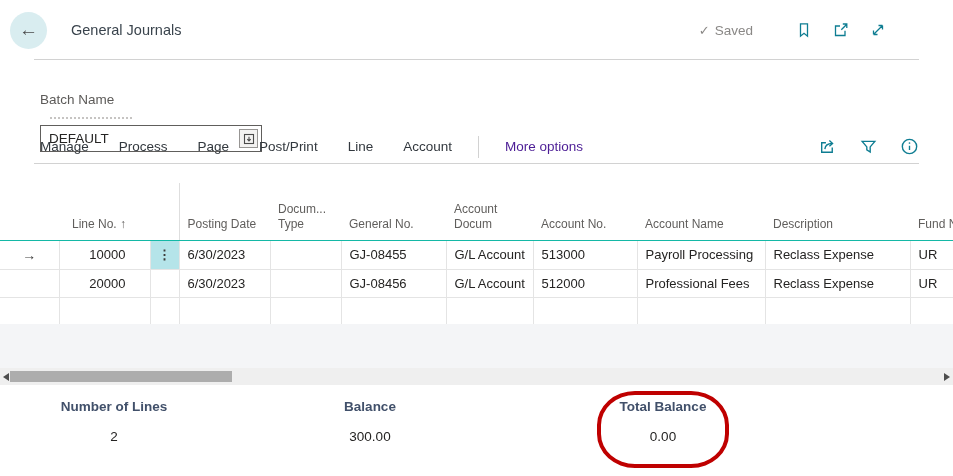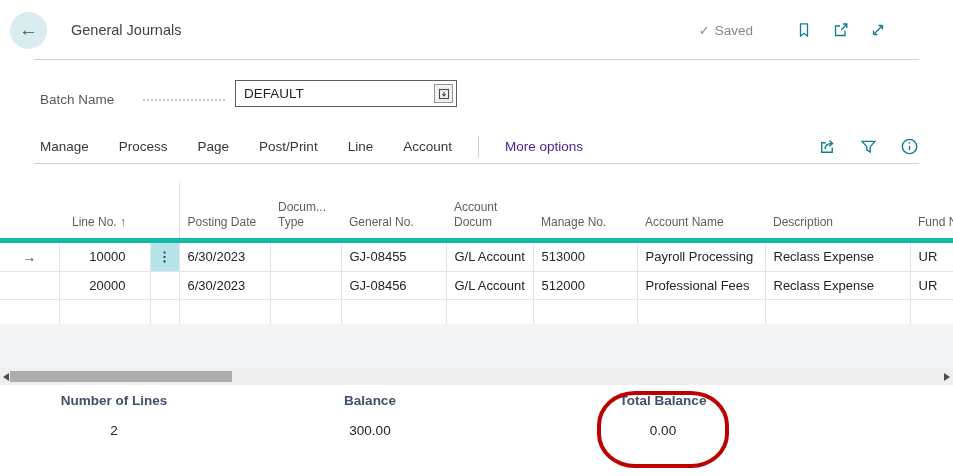--- a/index.html
+++ b/index.html
@@ -23,21 +23,21 @@
   .saved .check { font-size:13px; color:#8a8886; }
   .tb-icons { display:flex; align-items:center; gap:19px; }
   .icon-btn { background:none; border:none; padding:0; cursor:pointer; color:#0e7d92;
     display:flex; align-items:center; }
   .icon-btn svg { display:block; }
   .hr-line { position:absolute; left:34px; right:34px; border-top:1px solid #d2d2d2; }
   .hr-title { top:59px; }
   .hr-menu  { top:163px; }
 
   
-  .batch-row { position:absolute; top:80px; left:40px; display:flex; align-items:flex-end; }
+  .batch-row { position:absolute; top:92px; left:40px; display:flex; align-items:flex-start;flex-direction:column; }
   .batch-label { font-size:13.5px; color:#5c5a58; width:93px; }
   .leader { width:82px; height:12px; border-bottom:2px dotted #c6c4c2; margin:0 10px 6px 10px; }
   .batch-input-wrap { width:222px; height:27px; border:1px solid #605e5c; background:#fff;
     display:flex; align-items:center; }
   .batch-input { border:none; outline:none; flex:1; min-width:0; padding:0 8px;
     font-family:inherit; font-size:13.5px; color:#252423; background:transparent; }
   .assist-btn { width:19px; height:19px; margin-right:3px; border:1px solid #979593;
     background:#f3f2f1; display:flex; align-items:center; justify-content:center;
     cursor:pointer; color:#4a4a4a; padding:0; }
 
@@ -54,21 +54,21 @@
   .grid-wrap { position:absolute; top:183px; left:0; width:953px; height:141px; overflow:hidden; }
   table.journal { border-collapse:collapse; table-layout:fixed; width:980px; font-size:13px; }
   col.c-selector { width:59px; }  col.c-lineno { width:91px; }
   col.c-rowmenu { width:29px; }   col.c-postdate { width:91px; }
   col.c-doctype { width:71px; }   col.c-docno { width:105px; }
   col.c-acctype { width:87px; }   col.c-accno { width:104px; }
   col.c-accname { width:128px; }  col.c-desc { width:145px; }
   col.c-fund { width:70px; }
   thead th { height:57px; vertical-align:bottom; text-align:left; font-weight:400;
     font-size:12px; color:#605e5c; padding:0 10px 8px 8px; line-height:1.25;
-    border-bottom:5px solid #14b8a6; cursor:pointer; }
+    border-bottom:1px solid #14b8a6; cursor:pointer; }
   thead th.h-lineno { text-align:right; padding-right:24px; white-space:nowrap; }
   thead th.h-rowmenu { border-right:1px solid #dedede; }
   tbody td { height:28px; border:1px solid #e4e4e4; padding:0 8px; white-space:nowrap;
     overflow:hidden; color:#252423; }
   tbody tr td:first-child { border-left:none; }
   tbody td.d-lineno { text-align:right; padding-right:24px; }
   tbody td.d-selector { text-align:center; color:#3b3a39; font-size:14px; padding:0; }
   tbody td.d-rowmenu { padding:0; text-align:center; }
   .rowmenu-btn { width:100%; height:100%; border:none; background:#b5e4e9; color:#3b3a39;
     font-size:13px; font-weight:700; cursor:pointer; line-height:28px; font-family:inherit; }
@@ -79,21 +79,21 @@
     display:flex; align-items:center; justify-content:space-between; padding:0 3px; }
   .sb-thumb { position:absolute; left:10px; top:3px; width:222px; height:11px; background:#adadad; cursor:grab; }
   .sb-arrow { width:0; height:0; border-style:solid; cursor:pointer; }
   .sb-left  { border-width:4.5px 6px 4.5px 0; border-color:transparent #4d4d4d transparent transparent; }
   .sb-right { border-width:4.5px 0 4.5px 6px; border-color:transparent transparent transparent #4d4d4d; }
 
   
   .totals { position:absolute; top:385px; left:0; width:953px; height:91px; background:#fff; }
   .stat { position:absolute; width:160px; text-align:center; }
   .stat-1 { left:34px; }  .stat-2 { left:290px; }  .stat-3 { left:583px; }
-  .stat-label { margin-top:8px; font-size:13.5px; font-weight:700; color:#41506a; }
+  .stat-label { margin-top:14px; font-size:13.5px; font-weight:700; color:#41506a; }
   .stat-value { margin-top:15px; font-size:13.5px; color:#252423; }
   .red-oval { position:absolute; left:597px; top:391px; width:132px; height:77px;
     border:4px solid #bf0000; border-radius:38px / 34px; pointer-events:none; }
 </style>
 </head>
 <body>
 
 <header class="titlebar">
   <button class="back-btn">
     <span>←</span>
@@ -191,21 +191,21 @@
     </colgroup>
     <thead>
       <tr>
         <th></th>
         <th class="h-lineno">Line No. ↑</th>
         <th class="h-rowmenu"></th>
         <th>Posting Date</th>
         <th>Docum... Type</th>
         <th>General No.</th>
         <th>Account Docum</th>
-        <th>Manage No.</th>
+        <th>Account No.</th>
         <th>Account Name</th>
         <th>Description</th>
         <th>Fund N</th>
       </tr>
     </thead>
     <tbody>
       <tr>
         <td class="d-selector">→</td>
         <td class="d-lineno">10000</td>
         <td class="d-rowmenu">

